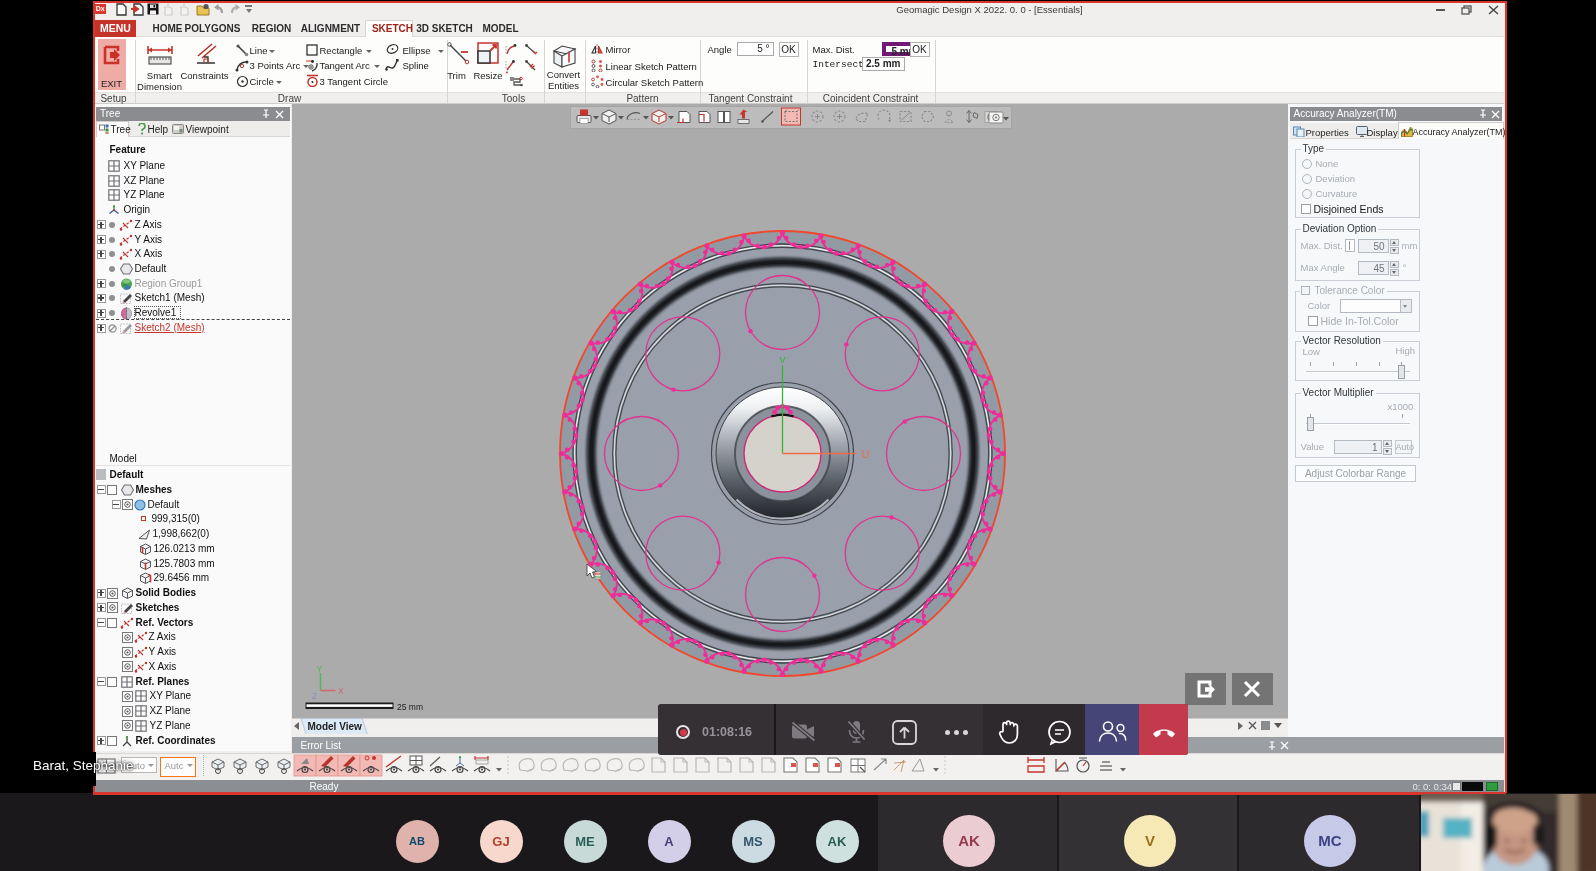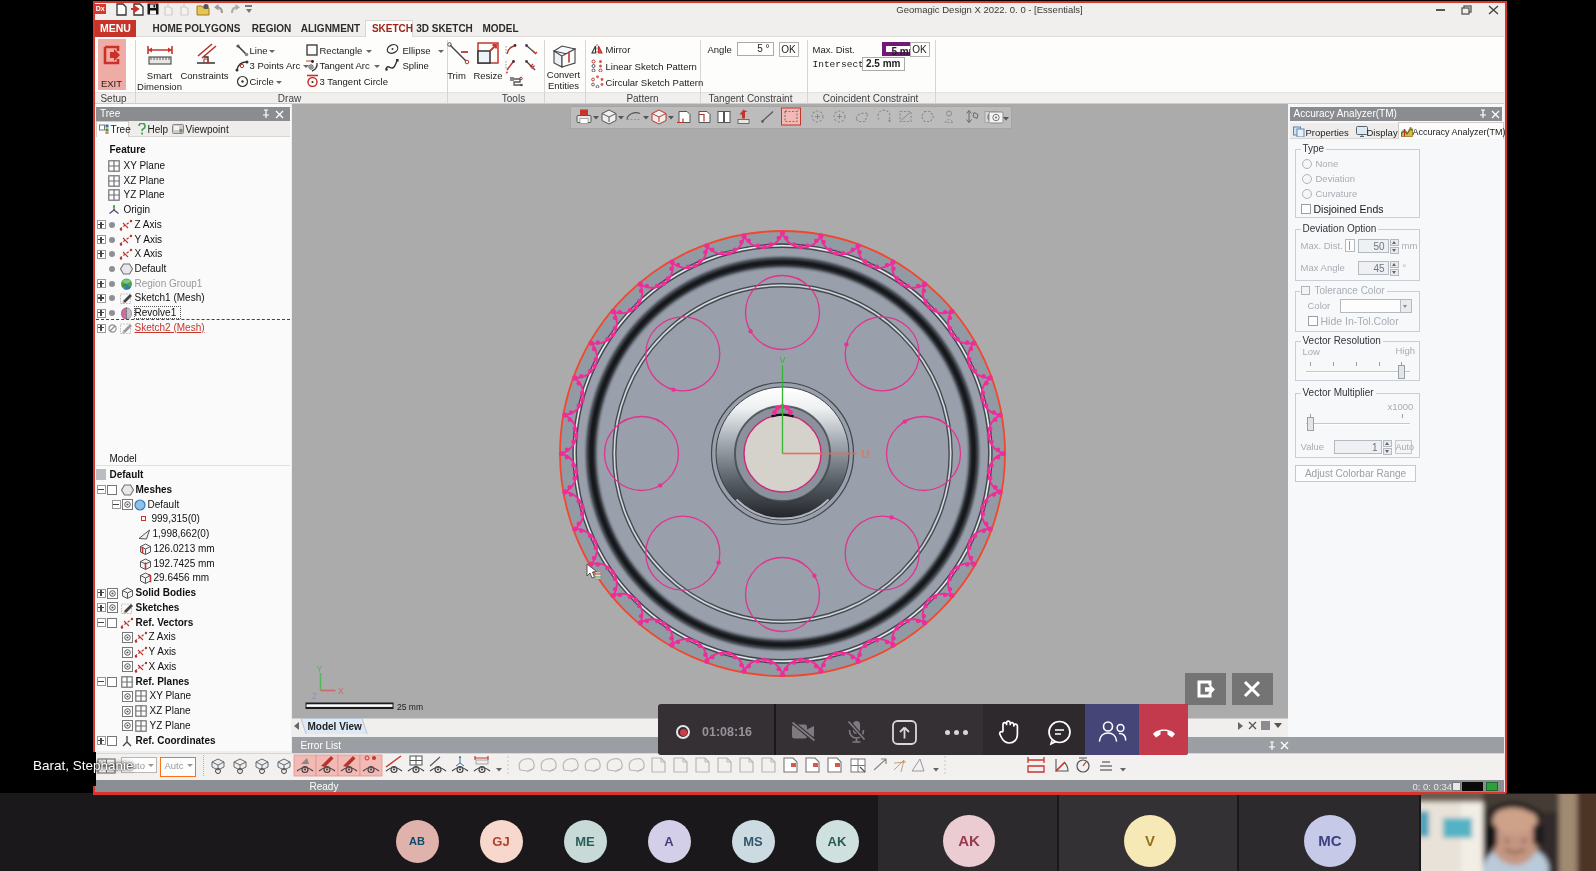--- a/index.html
+++ b/index.html
@@ -399,21 +399,21 @@
       <path d="M1.5 3.5 6.5 1l5 2.5v5.5l-5 2.5-5-2.5z" fill="#f2f3f5" stroke="#55585c" stroke-width="1"></path>
       <path d="M1.5 3.5 6.5 6l5-2.5M6.5 6v5.5" fill="none" stroke="#55585c" stroke-width="1"></path>
       <path d="M3.5 3.8v6.4" stroke="#c5352c" stroke-width="1.6"></path>
     </svg>
     <div class="ab tr" style="left:58.5px;top:539.75px;">126.0213 mm</div>
     <svg class="ab" style="left:43.5px;top:554.5px" width="13" height="12">
       <path d="M1.5 3.5 6.5 1l5 2.5v5.5l-5 2.5-5-2.5z" fill="#f2f3f5" stroke="#55585c" stroke-width="1"></path>
       <path d="M1.5 3.5 6.5 6l5-2.5M6.5 6v5.5" fill="none" stroke="#55585c" stroke-width="1"></path>
       <path d="M6.5 4.5v6.5" stroke="#c5352c" stroke-width="1.6"></path>
     </svg>
-    <div class="ab tr" style="left:58.5px;top:554.5px;">192.7425 mm</div>
+    <div class="ab tr" style="left:58.5px;top:554.5px;">125.7803 mm</div>
     <svg class="ab" style="left:43.5px;top:569.25px" width="13" height="12">
       <path d="M1.5 3.5 6.5 1l5 2.5v5.5l-5 2.5-5-2.5z" fill="#f2f3f5" stroke="#55585c" stroke-width="1"></path>
       <path d="M1.5 3.5 6.5 6l5-2.5M6.5 6v5.5" fill="none" stroke="#55585c" stroke-width="1"></path>
       <path d="M9.5 2.5l2 1.2v6.5" fill="none" stroke="#c5352c" stroke-width="1.6"></path>
     </svg>
     <div class="ab tr" style="left:58.5px;top:569.25px;">29.6456 mm</div>
     <div class="ab" style="left:1.5px;top:585.5px;width:9px;height:9px;border:1px solid #999;background:#fff;"></div>
     <div class="ab" style="left:3.0px;top:589.1px;width:6px;height:1.2px;background:#444;"></div>
     <div class="ab" style="left:5.400000000000006px;top:587.0px;width:1.2px;height:6px;background:#444;"></div>
     <svg class="ab" style="left:11.5px;top:584.5px" width="11" height="11">

